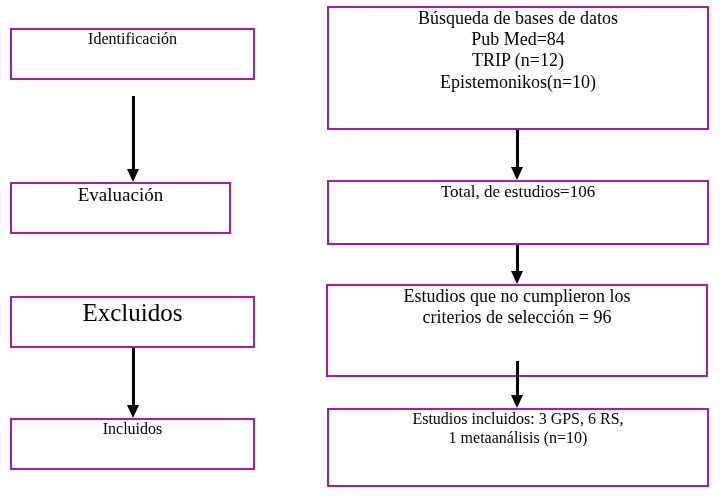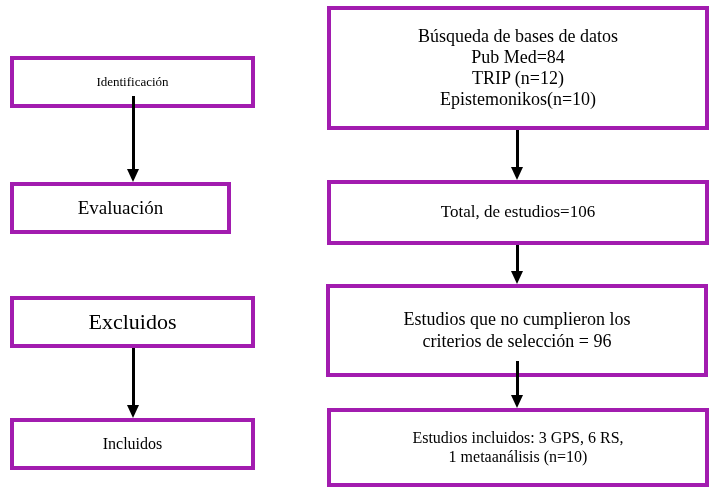--- a/index.html
+++ b/index.html
@@ -15,36 +15,35 @@
     overflow: hidden;
   }
   #canvas {
     position: relative;
     width: 722px;
     height: 500px;
   }
   .box {
     position: absolute;
     box-sizing: border-box;
-    border: 4px solid #a21caf;
+    border: 2px solid #a21caf;
     background: #ffffff;
     display: flex;
-    align-items: center;
     justify-content: center;
     text-align: center;
     line-height: 1.18;
   }
   .box .box-text {
     display: block;
     white-space: pre-line;
   }
   
-  #box-identificacion { left: 10px;  top: 56px;  width: 245px; height: 52px; font-size: 13px; }
+  #box-identificacion { left: 10px;  top: 28px;  width: 245px; height: 52px; font-size: 16px; }
   #box-evaluacion     { left: 10px;  top: 182px; width: 221px; height: 52px; font-size: 19px; }
-  #box-excluidos      { left: 10px;  top: 296px; width: 245px; height: 52px; font-size: 22px; }
+  #box-excluidos      { left: 10px;  top: 296px; width: 245px; height: 52px; font-size: 25px; }
   #box-incluidos      { left: 10px;  top: 418px; width: 245px; height: 52px; font-size: 16px; }
 
   
   #box-busqueda  { left: 327px; top: 6px;   width: 382px; height: 124px; font-size: 18px; }
   #box-total     { left: 327px; top: 180px; width: 382px; height: 65px;  font-size: 17px; }
   #box-criterios { left: 326px; top: 284px; width: 382px; height: 93px;  font-size: 18px; }
   #box-incluidos-r { left: 327px; top: 408px; width: 382px; height: 79px; font-size: 16px; }
 
   
   .arrow {

